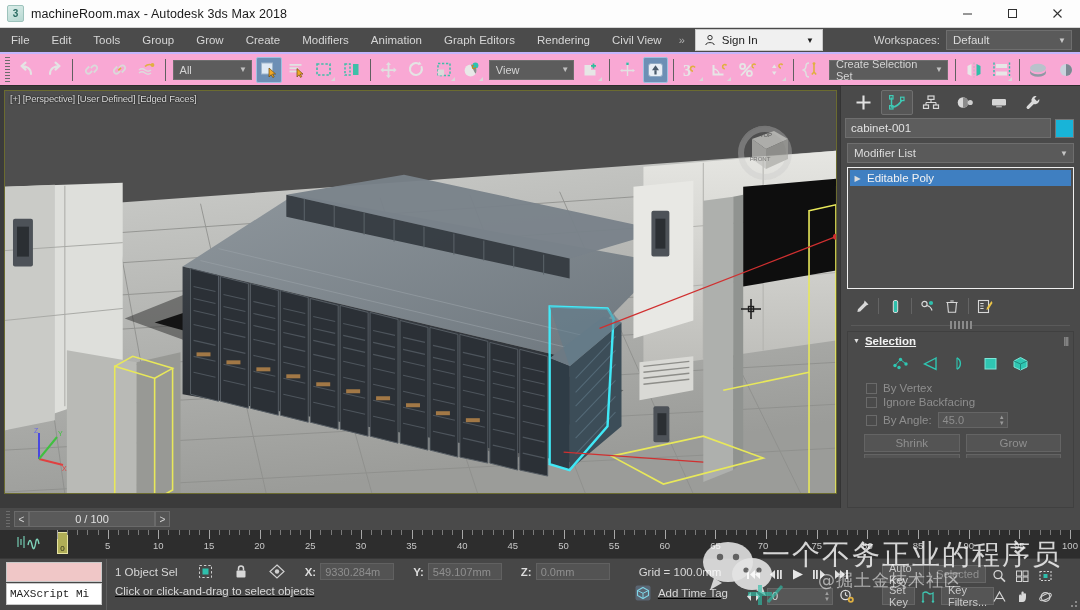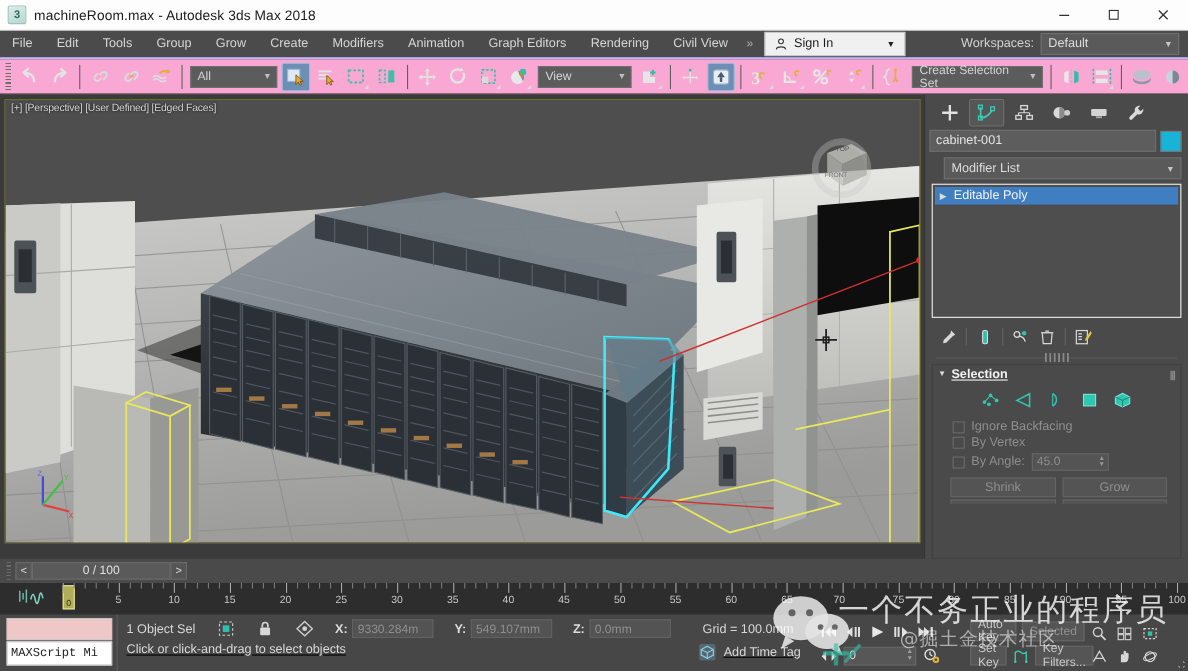--- a/index.html
+++ b/index.html
@@ -114,21 +114,21 @@
     border: 1px solid transparent; border-radius: 2px;
   }
   .cp-tab.active { background: #565656; border-color: #6f6f6f; }
   .cp-namerow { display: flex; align-items: center; padding: 2px 6px 2px 4px; gap: 4px; }
   .cp-name {
     flex: 1; height: 20px; background: #5d5d5d; border: 1px solid #6e6e6e;
     color: #e2e2e2; font-size: 11.5px; display: flex; align-items: center; padding: 0 5px;
   }
   .cp-swatch { width: 19px; height: 19px; border: 1px solid #777; }
   .cp-modlist {
-    margin: 3px 6px 2px 17px; height: 20px; background: #5a5a5a; border: 1px solid #6e6e6e;
+    margin: 3px 6px 2px 6px; height: 20px; background: #5a5a5a; border: 1px solid #6e6e6e;
     color: #dcdcdc; font-size: 11.5px; display: flex; align-items: center; padding: 0 6px;
     position: relative;
   }
   .cp-modlist .caret { position: absolute; right: 5px; font-size: 8px; color: #c5c5c5; }
   .cp-stack {
     margin: 2px 6px; height: 122px; background: #4e4e4e; border: 1px solid #f0f0f0; padding: 2px;
     overflow: hidden;
   }
   .stack-row {
     display: flex; align-items: center; gap: 4px; height: 16px; padding-left: 2px;
@@ -885,25 +885,25 @@
           <div class="so">
             <svg width="17" height="15" viewBox="0 0 17 15">
               <polygon points="8.5,1.5 15,5 15,11 8.5,14 2,11 2,5" fill="#2fc6b2" stroke="#7de6d8" stroke-width="1"></polygon>
               <path d="M2 5 L8.5 8 L15 5 M8.5 8 L8.5 14" stroke="#1d8a7c" stroke-width="1" fill="none"></path>
             </svg>
           </div>
         </div>
 
         <div class="chk-row">
           <span class="chk"></span>
-          <span>Ignore Backfacing</span>
+          <span>By Vertex</span>
         </div>
         <div class="chk-row">
           <span class="chk"></span>
-          <span>By Vertex</span>
+          <span>Ignore Backfacing</span>
         </div>
         <div class="chk-row" style="padding-top:3px">
           <span class="chk"></span>
           <span>By Angle:</span>
           <span class="spin">
             <span>45.0</span>
             <span class="arrows">▲<br>▼</span>
           </span>
         </div>
 

